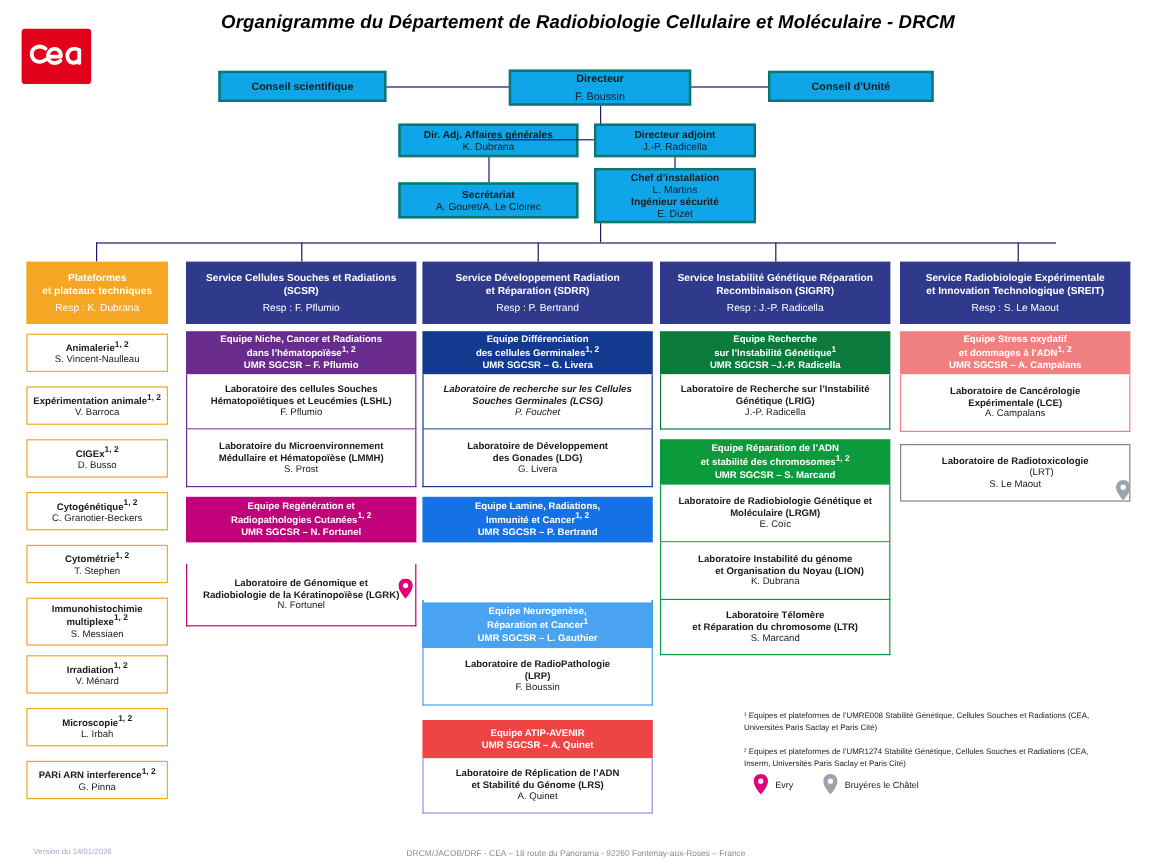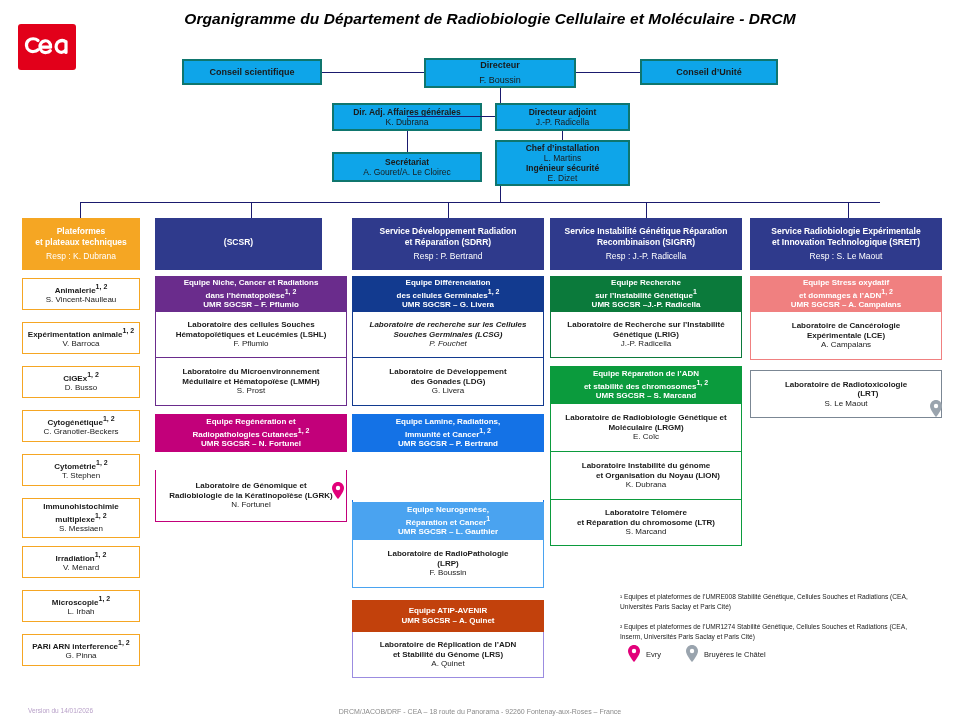--- a/index.html
+++ b/index.html
@@ -121,21 +121,21 @@
   <div class="line vline" style="left:448px;top:202px;height:16px;"></div>
   <div class="line vline" style="left:646px;top:202px;height:16px;"></div>
   <div class="line vline" style="left:848px;top:202px;height:16px;"></div>
 
   <div class="hdr" style="left:22px;top:218px;width:118px;height:52px;background:#f5a623;font-size:8.5px;font-weight:bold;">
     <span>Plateformes</span>
     <span>et plateaux techniques</span>
     <span style="margin-top:4px;font-weight:normal;">Resp : K. Dubrana</span>
   </div>
 
-  <div class="hdr" style="left:155px;top:218px;width:167px;height:52px;background:#2f3a8c;font-size:8.5px;font-weight:bold;gap:32px;">
+  <div class="hdr" style="left:155px;top:218px;width:192px;height:52px;background:#2f3a8c;font-size:8.5px;font-weight:bold;">
     <span>Service Cellules Souches et Radiations</span>
     <span>(SCSR)</span>
     <span style="margin-top:4px;font-weight:normal;">Resp : F. Pflumio</span>
   </div>
 
   <div class="hdr" style="left:352px;top:218px;width:192px;height:52px;background:#2f3a8c;font-size:8.5px;font-weight:bold;">
     <span>Service Développement Radiation</span>
     <span>et Réparation (SDRR)</span>
     <span style="margin-top:4px;font-weight:normal;">Resp : P. Bertrand</span>
   </div>
@@ -251,21 +251,21 @@
     <span>Equipe Neurogenèse,</span>
     <span><span>Réparation et Cancer</span><span class="sup">1</span></span>
     <span>UMR SGCSR – L. Gauthier</span>
   </div>
   <div class="cbox" style="left:352px;top:540px;width:192px;height:48px;border:1.5px solid #4aa3f0;border-top:none;font-size:8px;">
     <span style="font-weight:bold;">Laboratoire de RadioPathologie</span>
     <span style="font-weight:bold;">(LRP)</span>
     <span>F. Boussin</span>
   </div>
 
-  <div class="hdr" style="left:352px;top:600px;width:192px;height:32px;background:#c2410c;font-size:8px;font-weight:bold;">
+  <div class="hdr" style="left:352px;top:600px;width:192px;height:32px;background:#ef4444;font-size:8px;font-weight:bold;">
     <span>Equipe ATIP-AVENIR</span>
     <span>UMR SGCSR – A. Quinet</span>
   </div>
   <div class="cbox" style="left:352px;top:632px;width:192px;height:46px;border:1.5px solid #9b8ce0;border-top:none;font-size:8px;">
     <span style="font-weight:bold;">Laboratoire de Réplication de l’ADN</span>
     <span style="font-weight:bold;">et Stabilité du Génome (LRS)</span>
     <span>A. Quinet</span>
   </div>
 
   <div class="hdr" style="left:550px;top:276px;width:192px;height:36px;background:#0b7a3b;font-size:8px;font-weight:bold;">
@@ -305,21 +305,21 @@
     <span><span>et dommages à l’ADN</span><span class="sup">1, 2</span></span>
     <span>UMR SGCSR – A. Campalans</span>
   </div>
   <div class="cbox" style="left:750px;top:312px;width:192px;height:48px;border:1.5px solid #f08080;border-top:none;font-size:8px;">
     <span style="font-weight:bold;">Laboratoire de Cancérologie</span>
     <span style="font-weight:bold;">Expérimentale (LCE)</span>
     <span>A. Campalans</span>
   </div>
   <div class="cbox" style="left:750px;top:370px;width:192px;height:48px;border:1.5px solid #7b8794;font-size:8px;">
     <span style="font-weight:bold;">Laboratoire de Radiotoxicologie</span>
-    <span style="font-weight:bold;padding-left:44px;">(LRT)</span>
+    <span style="font-weight:normal;padding-left:44px;">(LRT)</span>
     <span>S. Le Maout</span>
   </div>
   <svg class="pin" style="left:930px;top:400px;" viewBox="0 0 12 17">
     <path d="M6 0C2.7 0 0 2.7 0 6c0 4.3 6 11 6 11s6-6.7 6-11c0-3.3-2.7-6-6-6z" fill="#9aa4ae"></path>
     <circle cx="6" cy="6" r="2.2" fill="#fff"></circle>
   </svg>
 
   <div class="footnote" style="left:620px;top:592px;width:310px;">¹ Equipes et plateformes de l’UMRE008 Stabilité Génétique, Cellules Souches et Radiations (CEA, Universités Paris Saclay et Paris Cité)</div>
   <div class="footnote" style="left:620px;top:622px;width:310px;">² Equipes et plateformes de l’UMR1274 Stabilité Génétique, Cellules Souches et Radiations (CEA, Inserm, Universités Paris Saclay et Paris Cité)</div>
 

